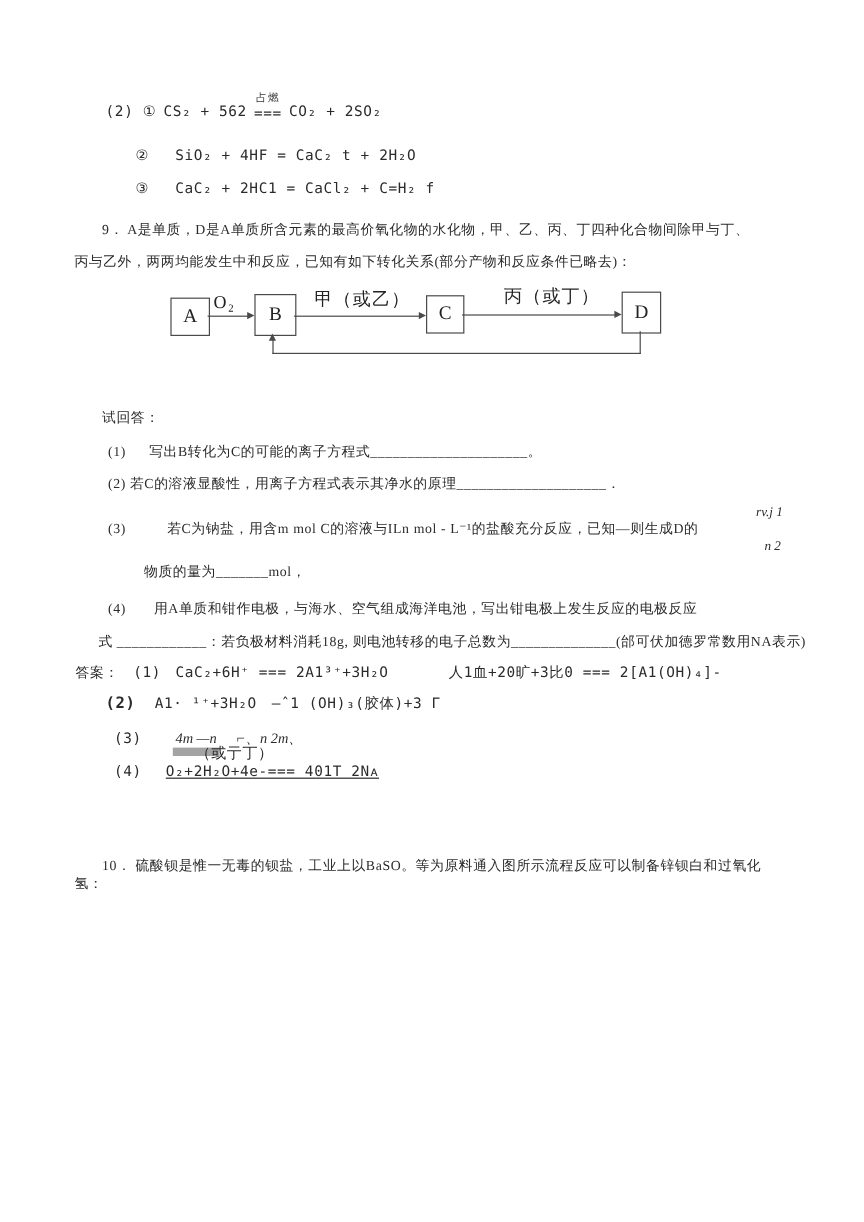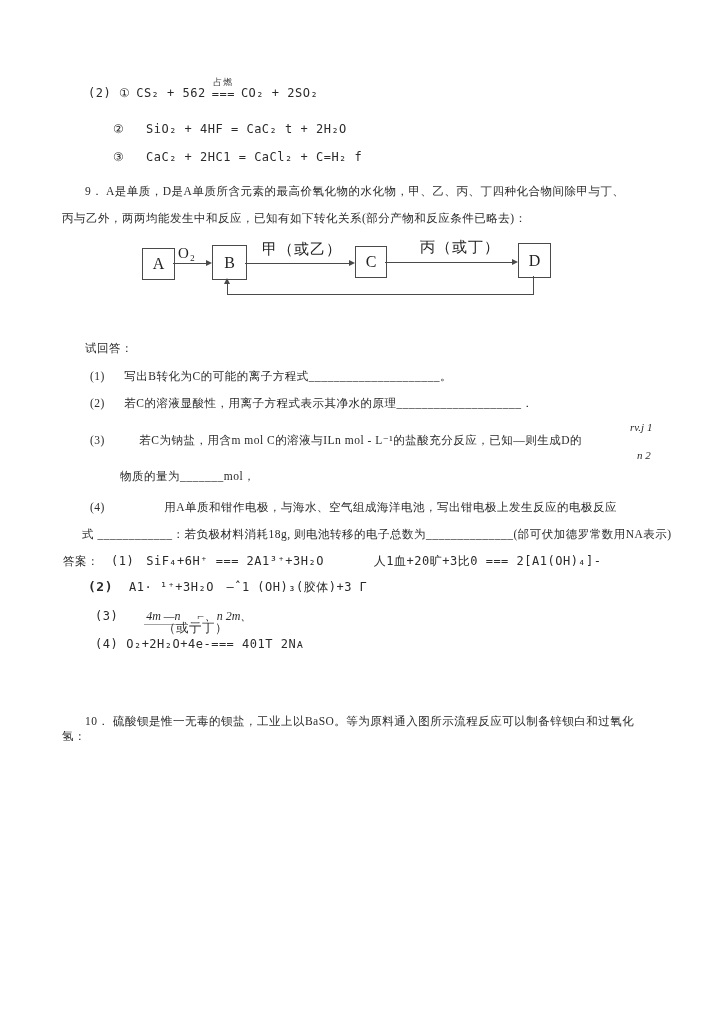--- a/index.html
+++ b/index.html
@@ -11,21 +11,21 @@
     font-family:"Liberation Serif","DejaVu Serif",serif;
     overflow:hidden;
   }
   .abs{position:absolute;white-space:nowrap;}
   .mono{font-family:"DejaVu Sans Mono","Liberation Mono",monospace;font-size:12px;letter-spacing:0.5px;}
   .cjk{font-size:11.5px;letter-spacing:0.5px;}
   .eqrow{display:flex;align-items:flex-end;gap:6px;}
   .stack{display:inline-flex;flex-direction:column;align-items:center;line-height:1;}
   .cond{font-size:9px;letter-spacing:1px;margin-bottom:1px;color:#3a3a3a;}
   .ital{font-style:italic;font-family:"Liberation Serif",serif;}
-  .frac{border-bottom:1px solid #a3a3a3;padding:0 2px 1px 2px;}
+  .frac{border-bottom:7px solid #a3a3a3;padding:0 2px 1px 2px;}
   
   .dbox{
     position:absolute;border:1.2px solid #4a4a4a;background:#fff;
     display:flex;align-items:center;justify-content:center;
     font-family:"Liberation Serif",serif;font-size:16px;color:#222;
   }
   .hline{position:absolute;height:1.2px;background:#4a4a4a;}
   .vline{position:absolute;width:1.2px;background:#4a4a4a;}
   .arr-r{position:absolute;width:0;height:0;border-top:3.5px solid transparent;border-bottom:3.5px solid transparent;border-left:6px solid #4a4a4a;}
   .arr-u{position:absolute;width:0;height:0;border-left:3.5px solid transparent;border-right:3.5px solid transparent;border-bottom:6px solid #4a4a4a;}
@@ -85,61 +85,61 @@
 
   <div class="abs cjk" style="left:85px;top:341px;">试回答：</div>
 
   <div class="abs cjk" style="left:90px;top:369px;">
     <span>(1)</span>
     <span style="margin-left:16px;">写出B转化为C的可能的离子方程式_____________________。</span>
   </div>
 
   <div class="abs cjk" style="left:90px;top:396px;">
     <span>(2)</span>
-    <span style="margin-left:16px;">若C的溶液显酸性，用离子方程式表示其净水的原理____________________．</span>
+    <span style="">若C的溶液显酸性，用离子方程式表示其净水的原理____________________．</span>
   </div>
 
   <div class="abs ital" style="left:630px;top:421px;font-size:11px;">rv.j 1</div>
 
   <div class="abs cjk" style="left:90px;top:433px;">
     <span>(3)</span>
     <span style="margin-left:31px;">若C为钠盐，用含m mol C的溶液与ILn mol - L⁻¹的盐酸充分反应，已知—则生成D的</span>
   </div>
 
   <div class="abs ital" style="left:637px;top:449px;font-size:11px;">n 2</div>
 
   <div class="abs cjk" style="left:120px;top:469px;">物质的量为_______mol，</div>
 
   <div class="abs cjk" style="left:90px;top:500px;">
     <span>(4)</span>
-    <span style="margin-left:56px;">用A单质和钳作电极，与海水、空气组成海洋电池，写出钳电极上发生反应的电极反应</span>
+    <span style="margin-left:20px;">用A单质和钳作电极，与海水、空气组成海洋电池，写出钳电极上发生反应的电极反应</span>
   </div>
 
   <div class="abs cjk" style="left:82px;top:527px;">式 ____________：若负极材料消耗18g, 则电池转移的电子总数为______________(邰可伏加德罗常数用NA表示)</div>
 
   <div class="abs" style="left:63px;top:551px;">
     <span class="cjk">答案：</span>
     <span class="mono" style="margin-left:8px;">(1)</span>
-    <span class="mono" style="margin-left:8px;">SiF₄+6H⁺ === 2A1³⁺+3H₂O</span>
+    <span class="mono" style="margin-left:8px;">CaC₂+6H⁺ === 2A1³⁺+3H₂O</span>
     <span class="mono" style="margin-left:46px;">人1血+20旷+3比0 === 2[A1(OH)₄]-</span>
   </div>
 
   <div class="abs" style="left:88px;top:577px;text-align:right;">
     <span class="mono" style="font-weight:bold;font-size:13px;">(2)</span>
     <span class="mono" style="margin-left:12px;">A1· ¹⁺+3H₂O　—ˆ1 (OH)₃(胶体)+3 Γ</span>
   </div>
 
   <div class="abs" style="left:95px;top:606px;">
     <span class="mono">(3)</span>
     <span class="ital frac" style="margin-left:22px;font-size:12px;">4m —n</span>
     <span class="ital" style="margin-left:10px;font-size:12px;">⌐、n 2m、</span>
   </div>
   <div class="abs cjk" style="left:163px;top:620px;font-size:12.5px;">（或亍丁）</div>
 
   <div class="abs" style="left:95px;top:634px;">
     <span class="mono">(4)</span>
-    <span class="mono" style="margin-left:4px;">O₂+2H₂O+4e-=== 401T 2Nᴀ</span>
+    <span class="mono" style="margin-left:16px;text-decoration:underline;">O₂+2H₂O+4e-=== 401T 2Nᴀ</span>
   </div>
 
   <div class="abs cjk" style="left:85px;top:697px;margin-top:17px;">10．  硫酸钡是惟一无毒的钡盐，工业上以BaSO。等为原料通入图所示流程反应可以制备锌钡白和过氧化</div>
   <div class="abs cjk" style="left:62px;top:729px;">氢：</div>
 
 </div>
 
 </body></html>

